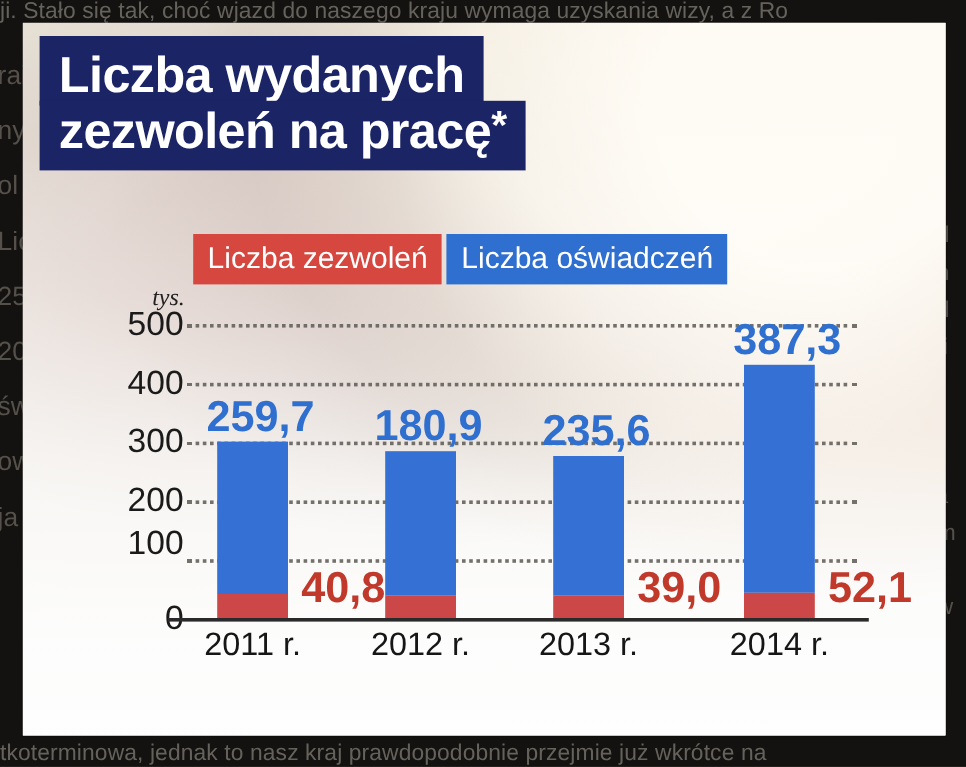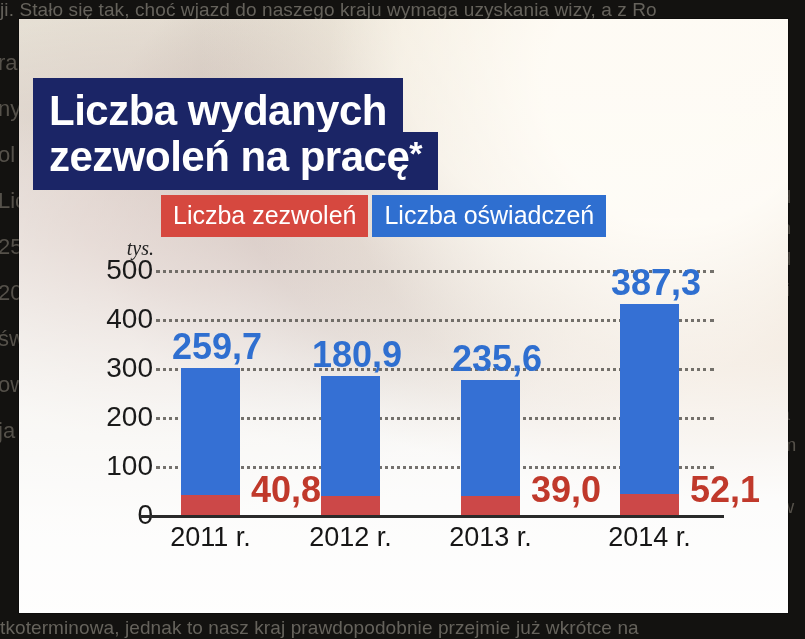--- a/index.html
+++ b/index.html
@@ -54,21 +54,21 @@
     display:inline-block;
     background:#1b2566;
     color:#ffffff;
     font-weight:bold;
     font-size:42px;
     line-height:1.0;
     letter-spacing:-.5px;
     padding:12px 16px 12px 16px;
     font-family:"Liberation Sans", sans-serif;
   }
-  #title-line-1{padding-bottom:4px;margin-top:48px;}
+  #title-line-1{padding-bottom:4px;}
   #title-line-2{margin-top:-4px;padding-top:4px;}
   .title-sup{font-size:34px;vertical-align:top;}
 
   
   #legend{position:absolute;left:142px;top:176px;display:flex;gap:4px;}
   .legend-chip{
     color:#fff;font-size:25px;font-weight:normal;
     padding:7px 12px 9px 12px;line-height:1.05;
     font-family:"Liberation Sans", sans-serif;white-space:nowrap;
   }
@@ -166,21 +166,21 @@
   </div>
 
   <div id="legend">
     <div class="legend-chip" id="legend-permits">Liczba zezwoleń</div>
     <div class="legend-chip" id="legend-declarations">Liczba oświadczeń</div>
   </div>
 
   <div id="plot">
       <div id="axis-unit">tys.</div>
       <div class="y-tick" style="top: 496px;">0</div>
-      <div class="y-tick" style="top: 447px; text-align: right;">100</div>
+      <div class="y-tick" style="top: 434px; text-align: right;">100</div>
       <div class="gridline" style="top: 447px;"></div>
       <div class="y-tick" style="top: 398px;">200</div>
       <div class="gridline" style="top: 398px;"></div>
       <div class="y-tick" style="top: 349px;">300</div>
       <div class="gridline" style="top: 349px;"></div>
       <div class="y-tick" style="top: 300px;">400</div>
       <div class="gridline" style="top: 300px;"></div>
       <div class="y-tick" style="top: 251px;">500</div>
       <div class="gridline" style="top: 251px;"></div>
       <div id="baseline"></div>

